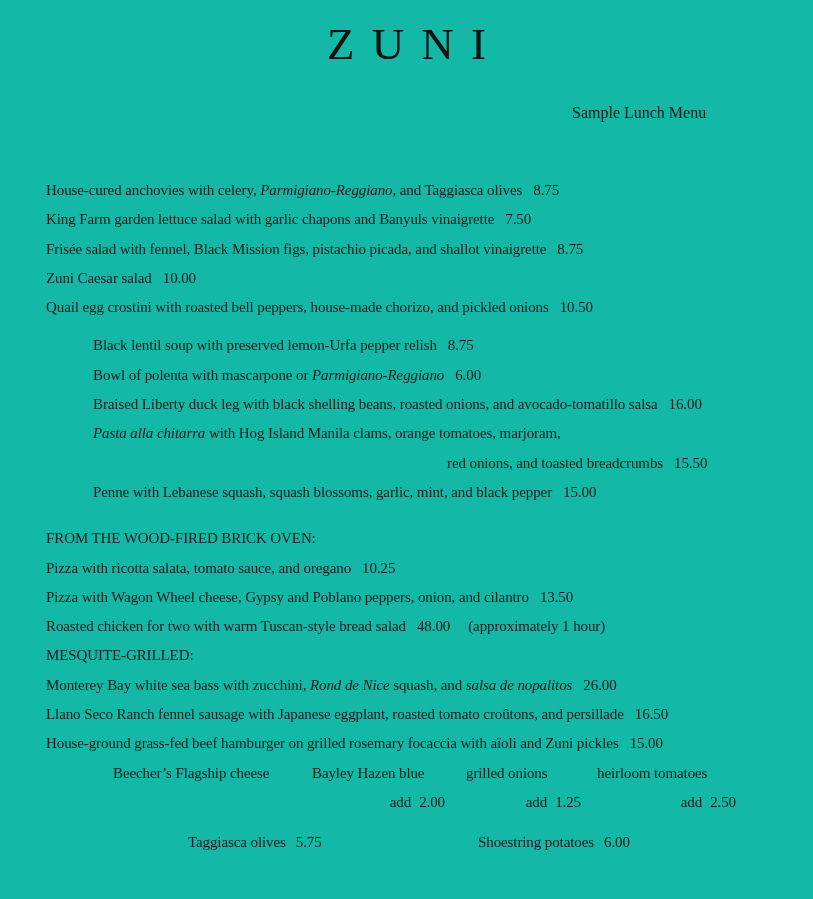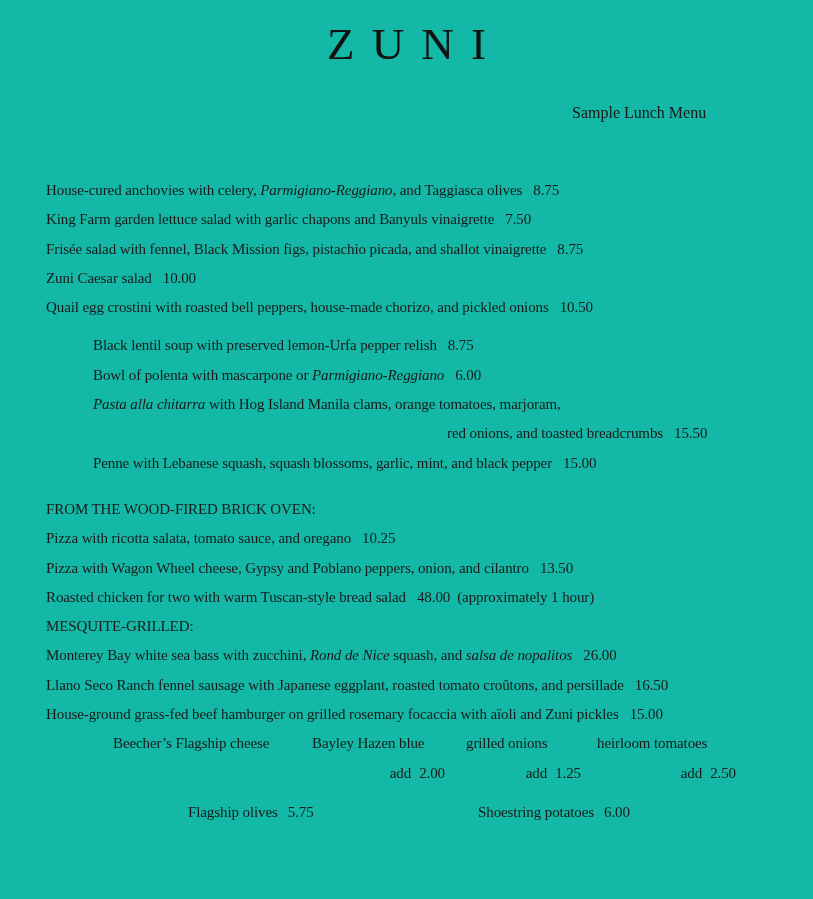--- a/index.html
+++ b/index.html
@@ -38,21 +38,21 @@
   .menu-line {
     line-height: 29.3px;
     font-size: 15px;
     letter-spacing: -0.1px;
     white-space: nowrap;
   }
   .menu-line.in1 { padding-left: 47px; }
   .menu-line.cont { padding-left: 401px; }
   .menu-line em { font-style: italic; }
   .price { margin-left: 11px; }
-  .note { margin-left: 7px; }
+  .note { margin-left: 18px; }
   .addons { position: relative; height: 59px; font-size: 15px; letter-spacing: -0.1px; }
   .addon-cell { position: absolute; top: 0; }
   .addon-cell:nth-child(1) { left: 67px;  width: 165px; }
   .addon-cell:nth-child(2) { left: 266px; width: 133px; }
   .addon-cell:nth-child(3) { left: 420px; width: 115px; }
   .addon-cell:nth-child(4) { left: 551px; width: 139px; }
   .addon-name { line-height: 29.3px; white-space: nowrap; }
   .addon-add  { line-height: 29.3px; text-align: right; white-space: nowrap; }
   .addon-price { margin-left: 8px; }
   .sides { position: relative; height: 30px; margin-top: 10px; font-size: 15px; letter-spacing: -0.1px; }
@@ -71,20 +71,21 @@
     <div class="section s1">
         <div class="menu-line base"><span>House-cured anchovies with celery, </span><em>Parmigiano-Reggiano</em><span>, and Taggiasca olives</span><span class="price">8.75</span></div>
         <div class="menu-line base"><span>King Farm garden lettuce salad with garlic chapons and Banyuls vinaigrette</span><span class="price">7.50</span></div>
         <div class="menu-line base"><span>Frisée salad with fennel, Black Mission figs, pistachio picada, and shallot vinaigrette</span><span class="price">8.75</span></div>
         <div class="menu-line base"><span>Zuni Caesar salad</span><span class="price">10.00</span></div>
         <div class="menu-line base"><span>Quail egg crostini with roasted bell peppers, house-made chorizo, and pickled onions</span><span class="price">10.50</span></div>
       </div>
     <div class="section s2">
         <div class="menu-line in1"><span>Black lentil soup with preserved lemon-Urfa pepper relish</span><span class="price">8.75</span></div>
         <div class="menu-line in1"><span>Bowl of polenta with mascarpone or </span><em>Parmigiano-Reggiano</em><span class="price">6.00</span></div>
+        <div class="menu-line in1"><span>Braised Liberty duck leg with black shelling beans, roasted onions, and avocado-tomatillo salsa</span><span class="price">16.00</span></div>
         <div class="menu-line in1"><em>Pasta alla chitarra</em><span> with Hog Island Manila clams, orange tomatoes, marjoram,</span></div>
         <div class="menu-line cont"><span>red onions, and toasted breadcrumbs</span><span class="price">15.50</span></div>
         <div class="menu-line in1"><span>Penne with Lebanese squash, squash blossoms, garlic, mint, and black pepper</span><span class="price">15.00</span></div>
       </div>
     <div class="section s3">
         <div class="menu-line base"><span>FROM THE WOOD-FIRED BRICK OVEN:</span></div>
         <div class="menu-line base"><span>Pizza with ricotta salata, tomato sauce, and oregano</span><span class="price">10.25</span></div>
         <div class="menu-line base"><span>Pizza with Wagon Wheel cheese, Gypsy and Poblano peppers, onion, and cilantro</span><span class="price">13.50</span></div>
         <div class="menu-line base"><span>Roasted chicken for two with warm Tuscan-style bread salad</span><span class="price">48.00</span><span class="note">(approximately 1 hour)</span></div>
         <div class="menu-line base"><span>MESQUITE-GRILLED:</span></div>
@@ -103,17 +104,17 @@
         <div class="addon-cell">
           <div class="addon-name">grilled onions</div>
           <div class="addon-add"><span class="addon-label">add</span><span class="addon-price">1.25</span></div>
         </div>
         <div class="addon-cell">
           <div class="addon-name">heirloom tomatoes</div>
           <div class="addon-add"><span class="addon-label">add</span><span class="addon-price">2.50</span></div>
         </div>
       </div>
     <div class="sides" id="sides">
-        <span class="side-item"><span>Flagship olives</span><span class="side-price">5.75</span></span>
+        <span class="side-item"><span>Taggiasca olives</span><span class="side-price">5.75</span></span>
         <span class="side-item"><span>Shoestring potatoes</span><span class="side-price">6.00</span></span>
       </div>
   </div>
 </div>
 
 </body></html>

